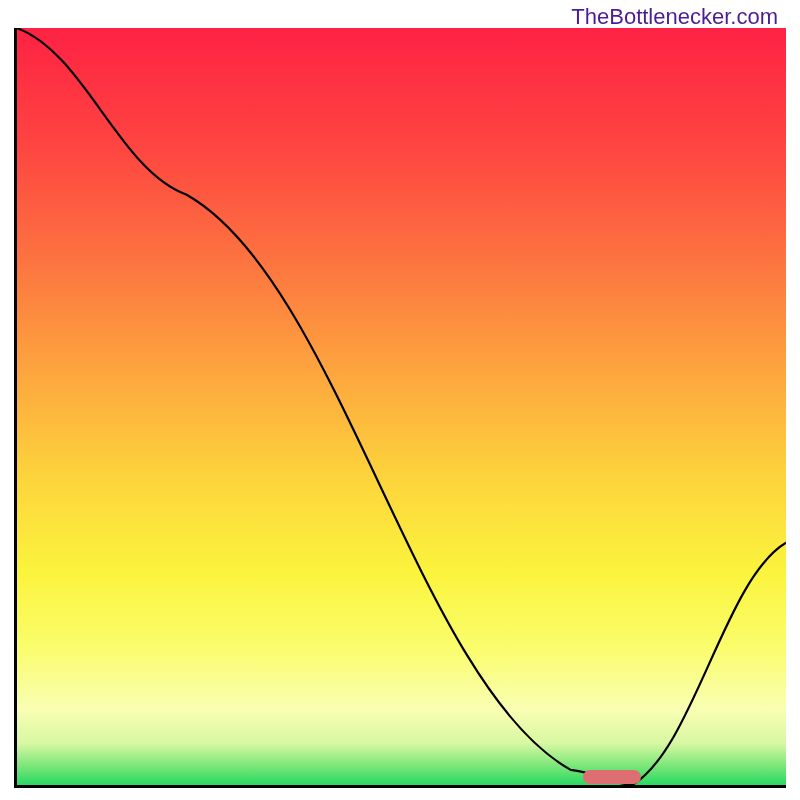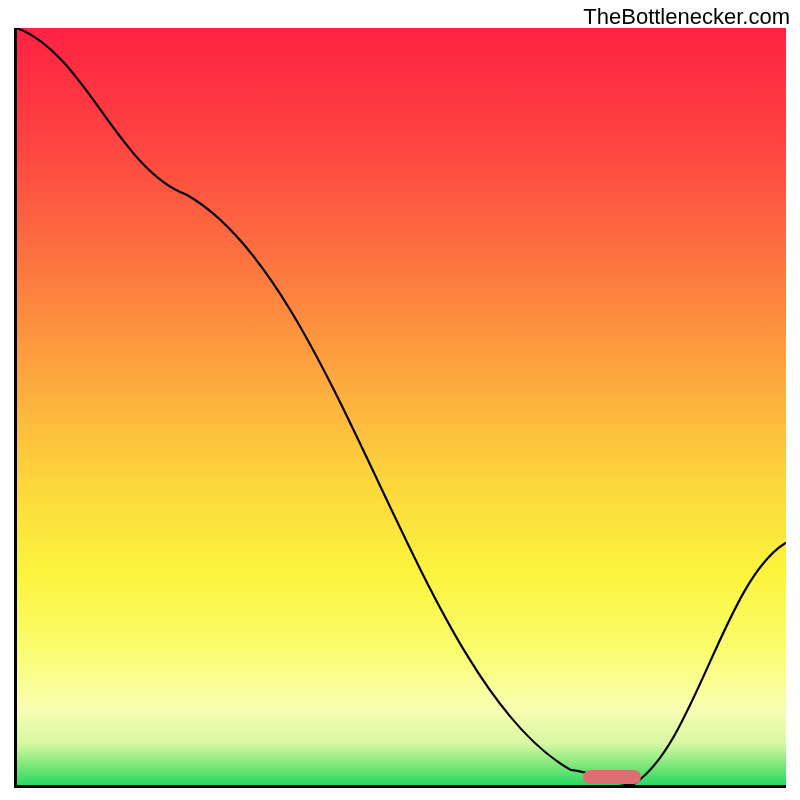--- a/index.html
+++ b/index.html
@@ -6,22 +6,22 @@
   body {
     width: 800px;
     height: 800px;
     background: #ffffff;
     position: relative;
     font-family: Arial, sans-serif;
   }
   .watermark {
     position: absolute;
     top: 4px;
-    right: 10px;
-    color: #000000;
+    right: 22px;
+    color: #4c1d95;
     font-size: 22px;
     font-weight: 500;
     z-index: 10;
   }
   .plot-area {
     position: absolute;
     top: 28px;
     left: 14px;
     width: 772px;
     height: 760px;

